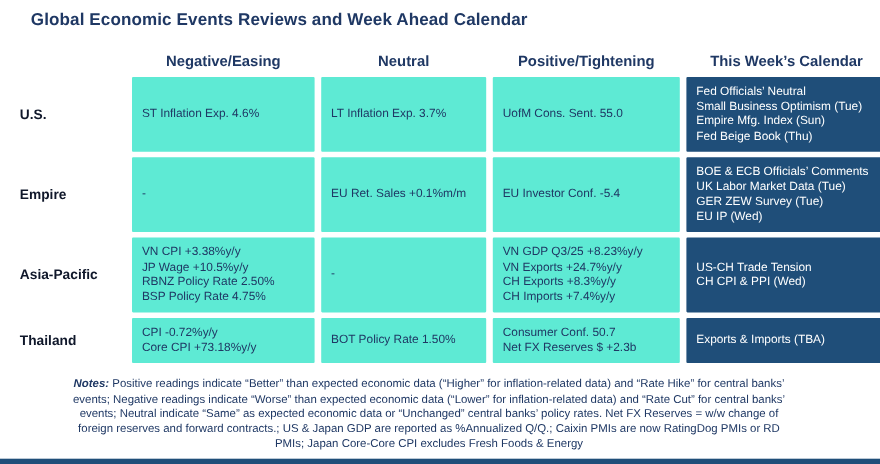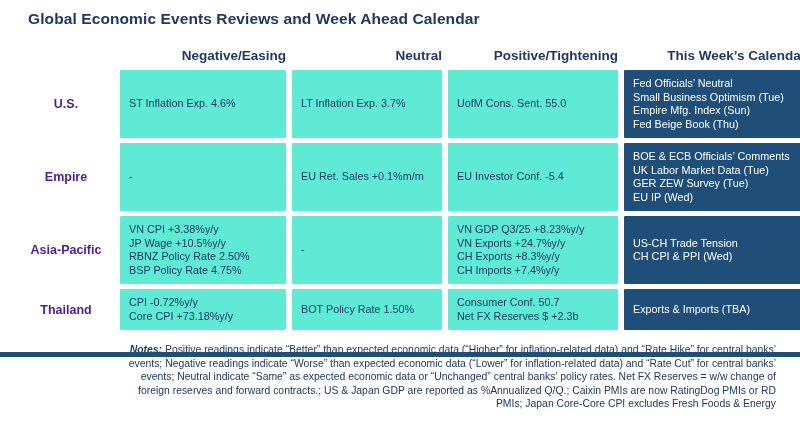--- a/index.html
+++ b/index.html
@@ -10,21 +10,21 @@
     width: 800px;
     height: 422px;
     background: #ffffff;
     font-family: "Liberation Sans", sans-serif;
     color: #1b3a5c;
     overflow: hidden;
   }
   .page {
     position: relative;
     width: 800px;
-    height: 357px;
+    height: 422px;
     box-sizing: border-box;
     padding: 8px 10px 0 10px;
   }
   .title {
     font-size: 15.5px;
     font-weight: bold;
     color: #1f3864;
     margin: 2px 0 6px 18px;
     letter-spacing: 0.1px;
   }
@@ -38,57 +38,56 @@
   table.matrix col.c0 { width: 96px; }
   table.matrix col.c1 { width: 166px; }
   table.matrix col.c2 { width: 150px; }
   table.matrix col.c3 { width: 170px; }
   table.matrix col.c4 { width: 182px; }
 
   th.colhead {
     font-size: 13.5px;
     font-weight: bold;
     color: #1f3864;
-    text-align: right;
+    text-align: center;
     padding: 0 0 2px 0;
     vertical-align: bottom;
     height: 24px;
   }
   th.corner { background: transparent; }
 
   td.rowhead {
     font-size: 12.5px;
     font-weight: bold;
-    color: #4c1d95;
-    text-align: center;
+    color: #0f172a;
     vertical-align: middle;
     padding: 0;
   }
   td.cell {
     background: #5eead4;
     color: #1f3864;
     font-size: 10.8px;
     line-height: 13.5px;
     vertical-align: middle;
     padding: 7px 9px;
     border-radius: 1px;
   }
   td.cell.dark {
     background: #1f4e79;
     color: #ffffff;
   }
   .cellline { white-space: nowrap; }
 
   .notes {
-    margin: 8px 0 0 106px;
+    margin: 8px 0 0 50px;
     width: 660px;
     font-size: 10.4px;
     line-height: 13.6px;
     color: #1f3864;
-    text-align: right;
+    text-align: center;
   }
   .notes b.it {
     font-style: italic;
     font-weight: bold;
   }
   .bottom-rule {
     position: absolute;
     left: 0;
     bottom: 0;
     width: 800px;

